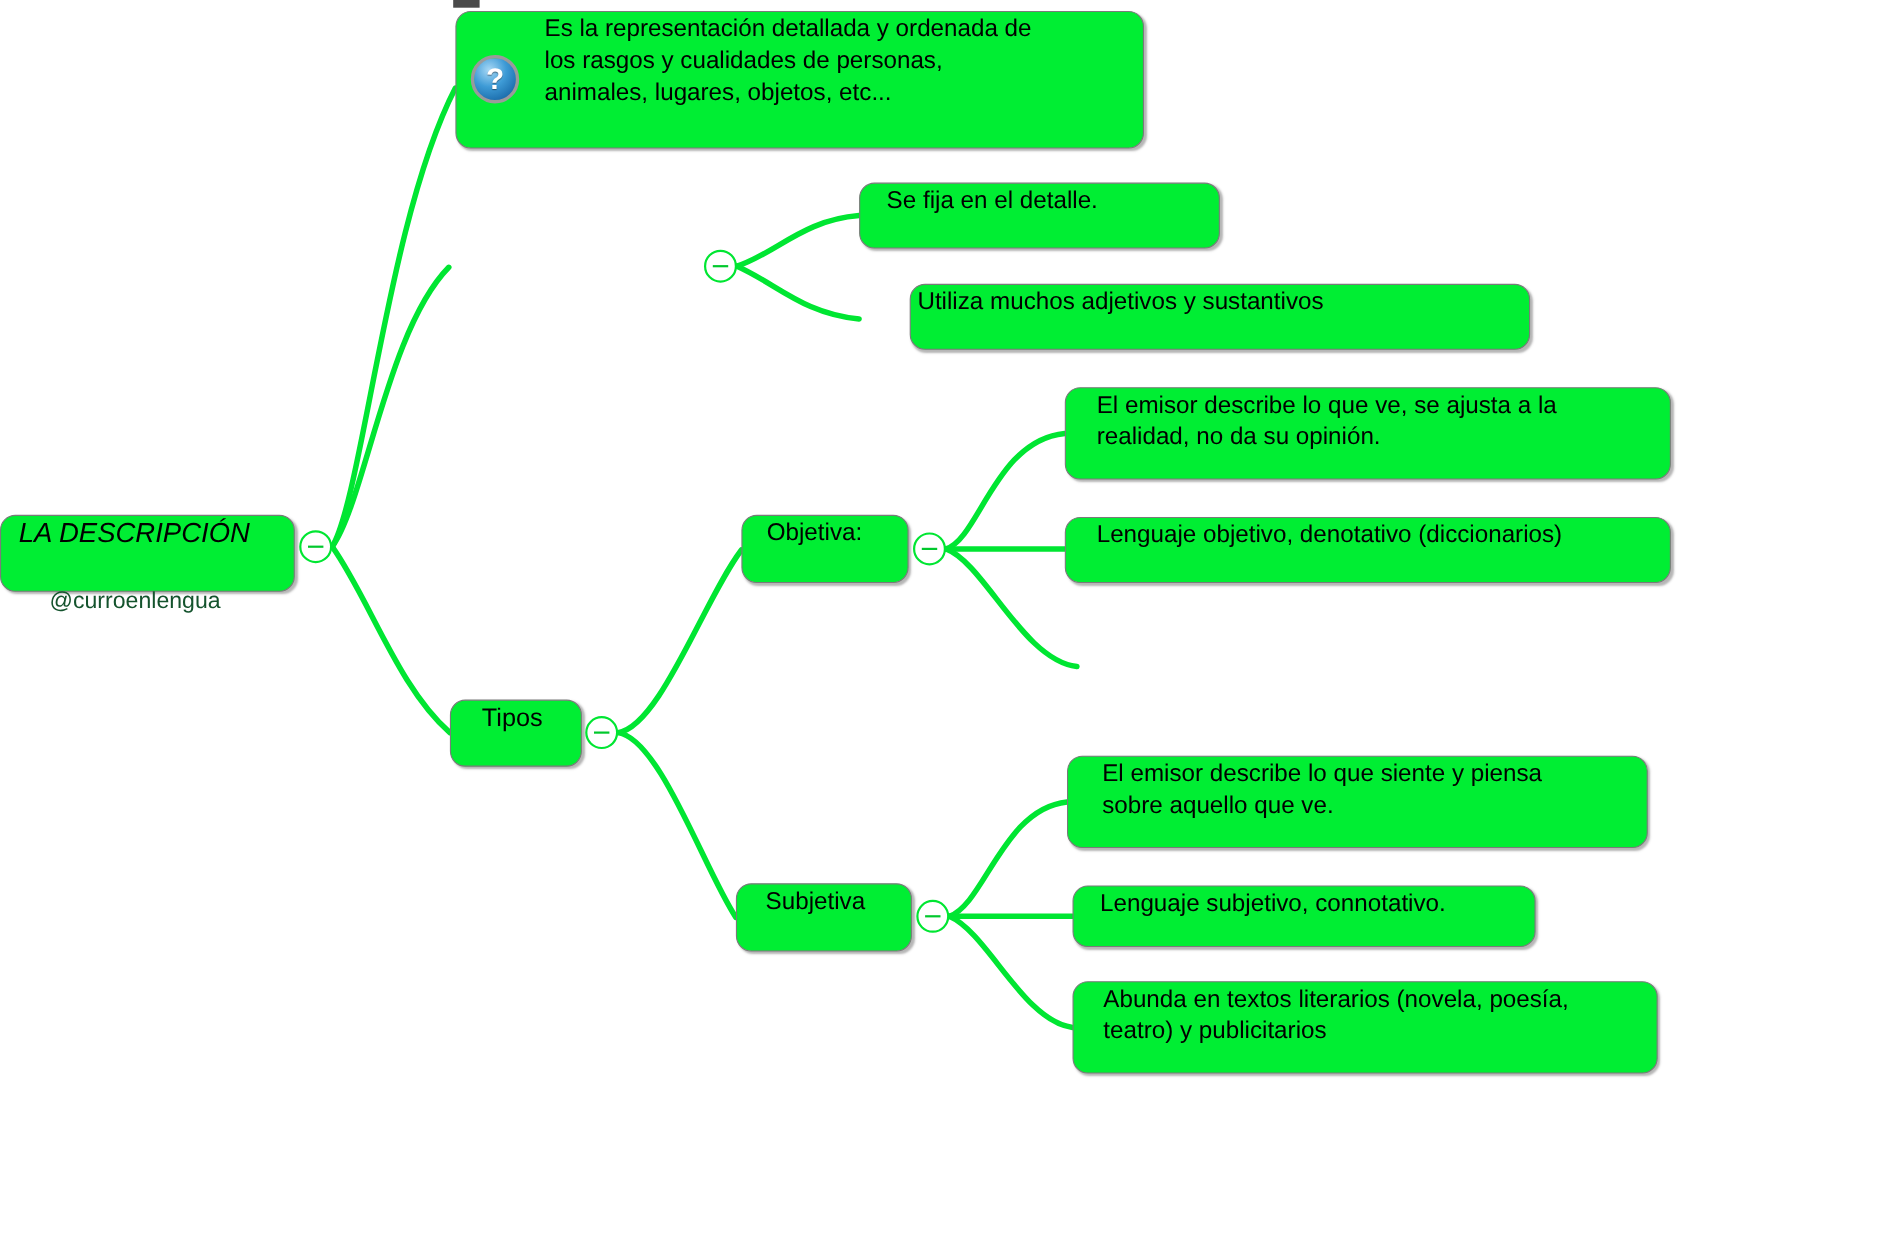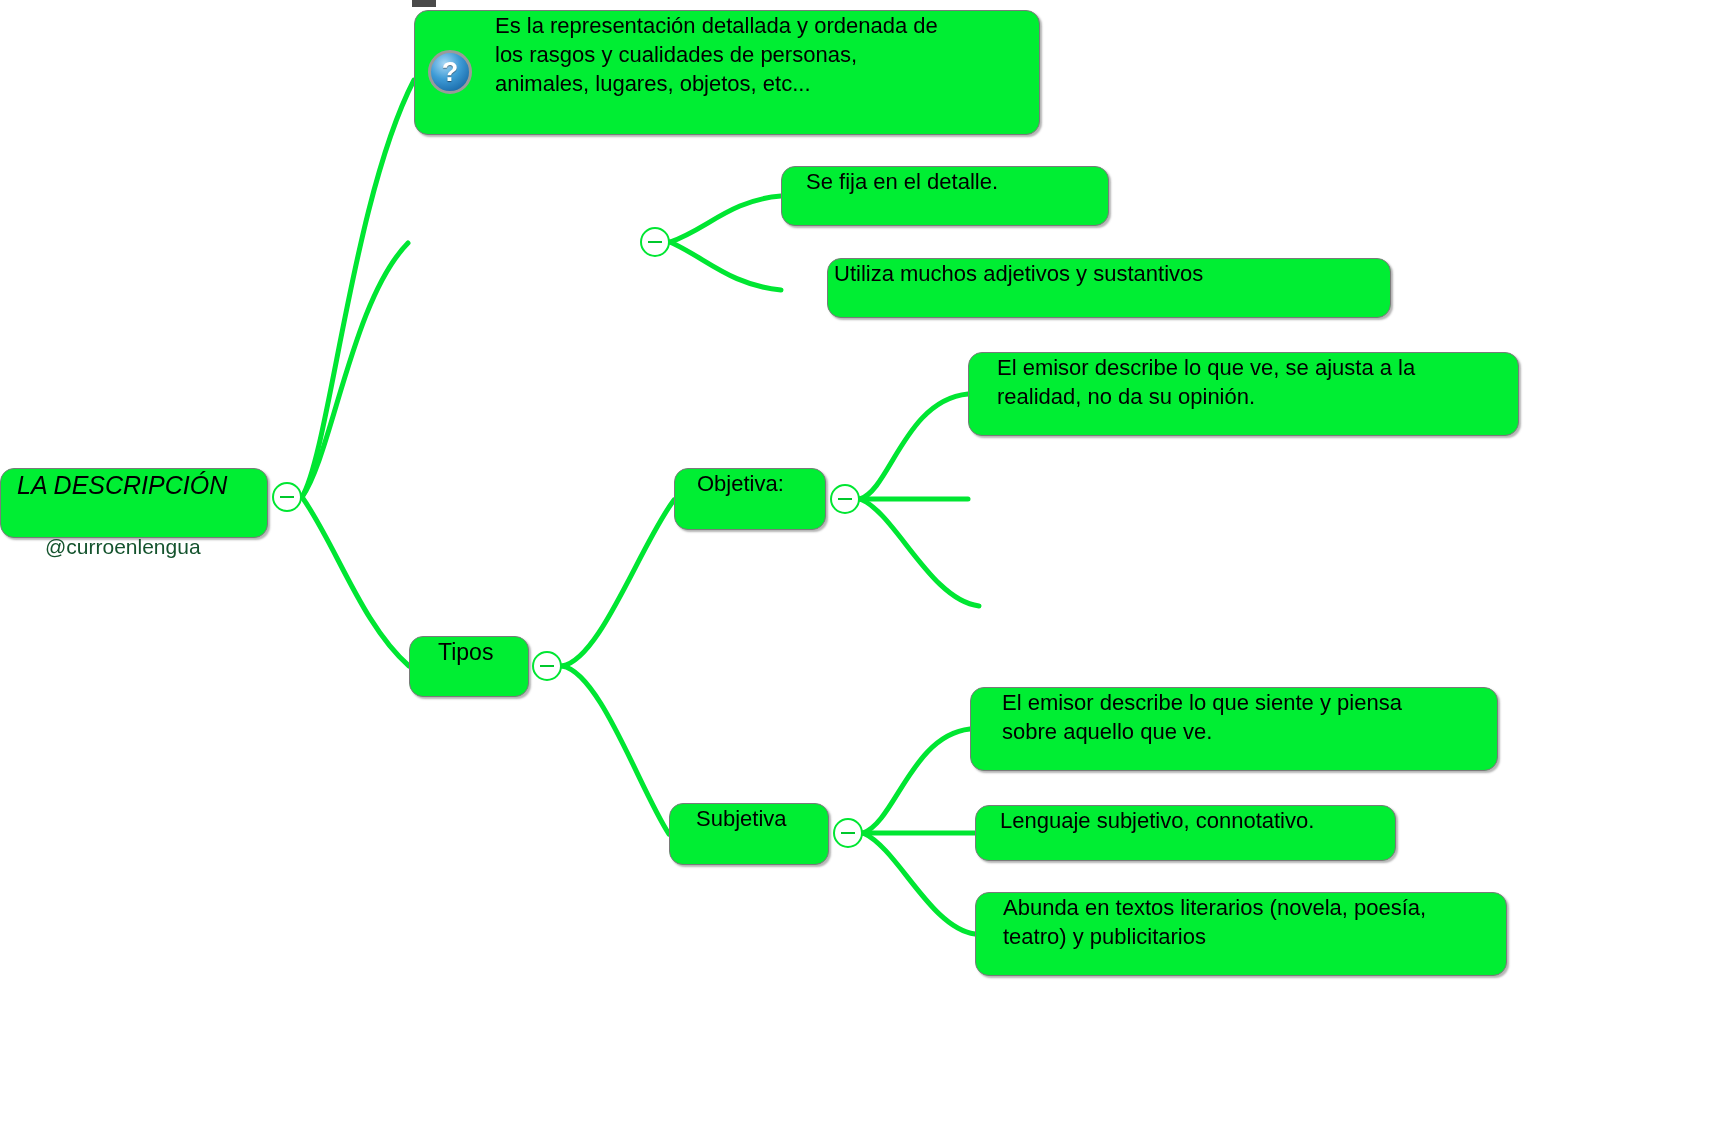--- a/index.html
+++ b/index.html
@@ -248,20 +248,23 @@
 
   <div class="node n-obj">
     <span class="txt">Objetiva:</span>
   </div>
   <div class="toggle t-obj"></div>
 
   <div class="node n-obj1">
     <span class="txt">El emisor describe lo que ve, se ajusta a la
 realidad, no da su opinión.</span>
   </div>
+  <div class="node n-obj2">
+    <span class="txt">Lenguaje objetivo, denotativo (diccionarios)</span>
+  </div>
 
   <div class="node n-sub">
     <span class="txt">Subjetiva</span>
   </div>
   <div class="toggle t-sub"></div>
 
   <div class="node n-sub1">
     <span class="txt">El emisor describe lo que siente y piensa
 sobre aquello que ve.</span>
   </div>

